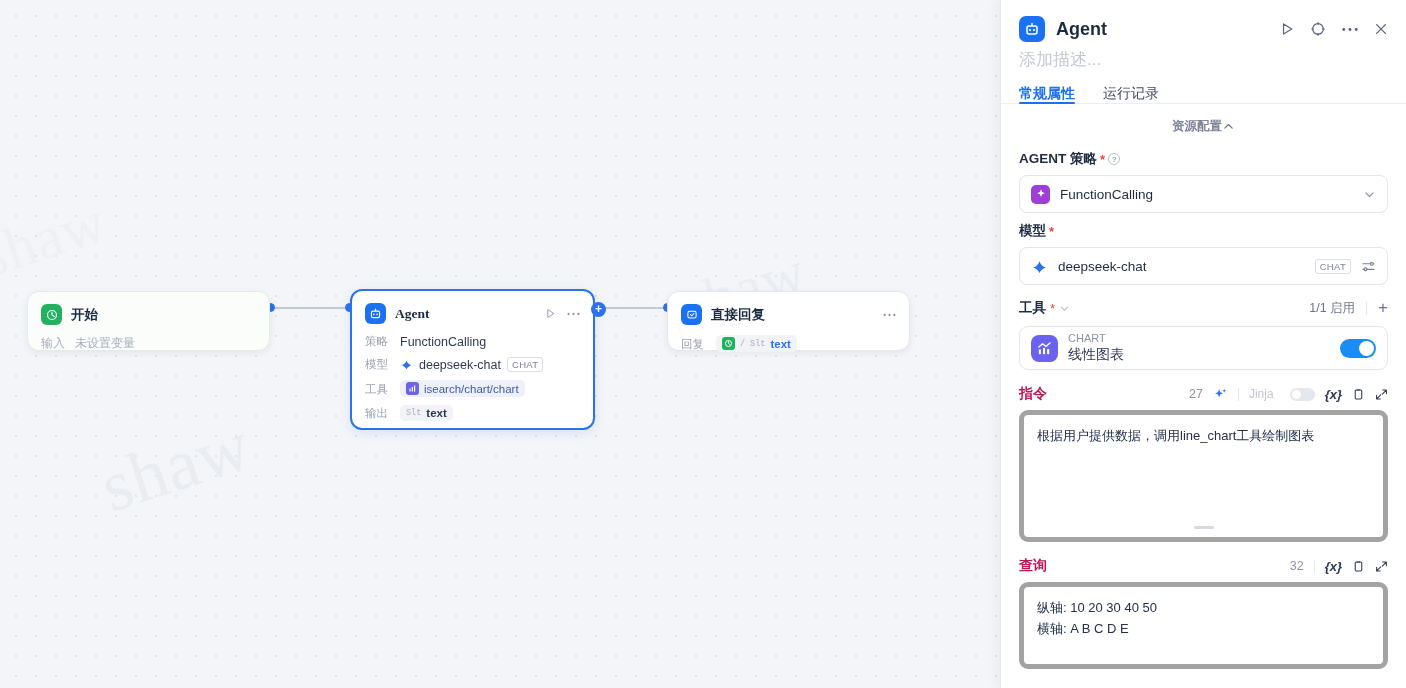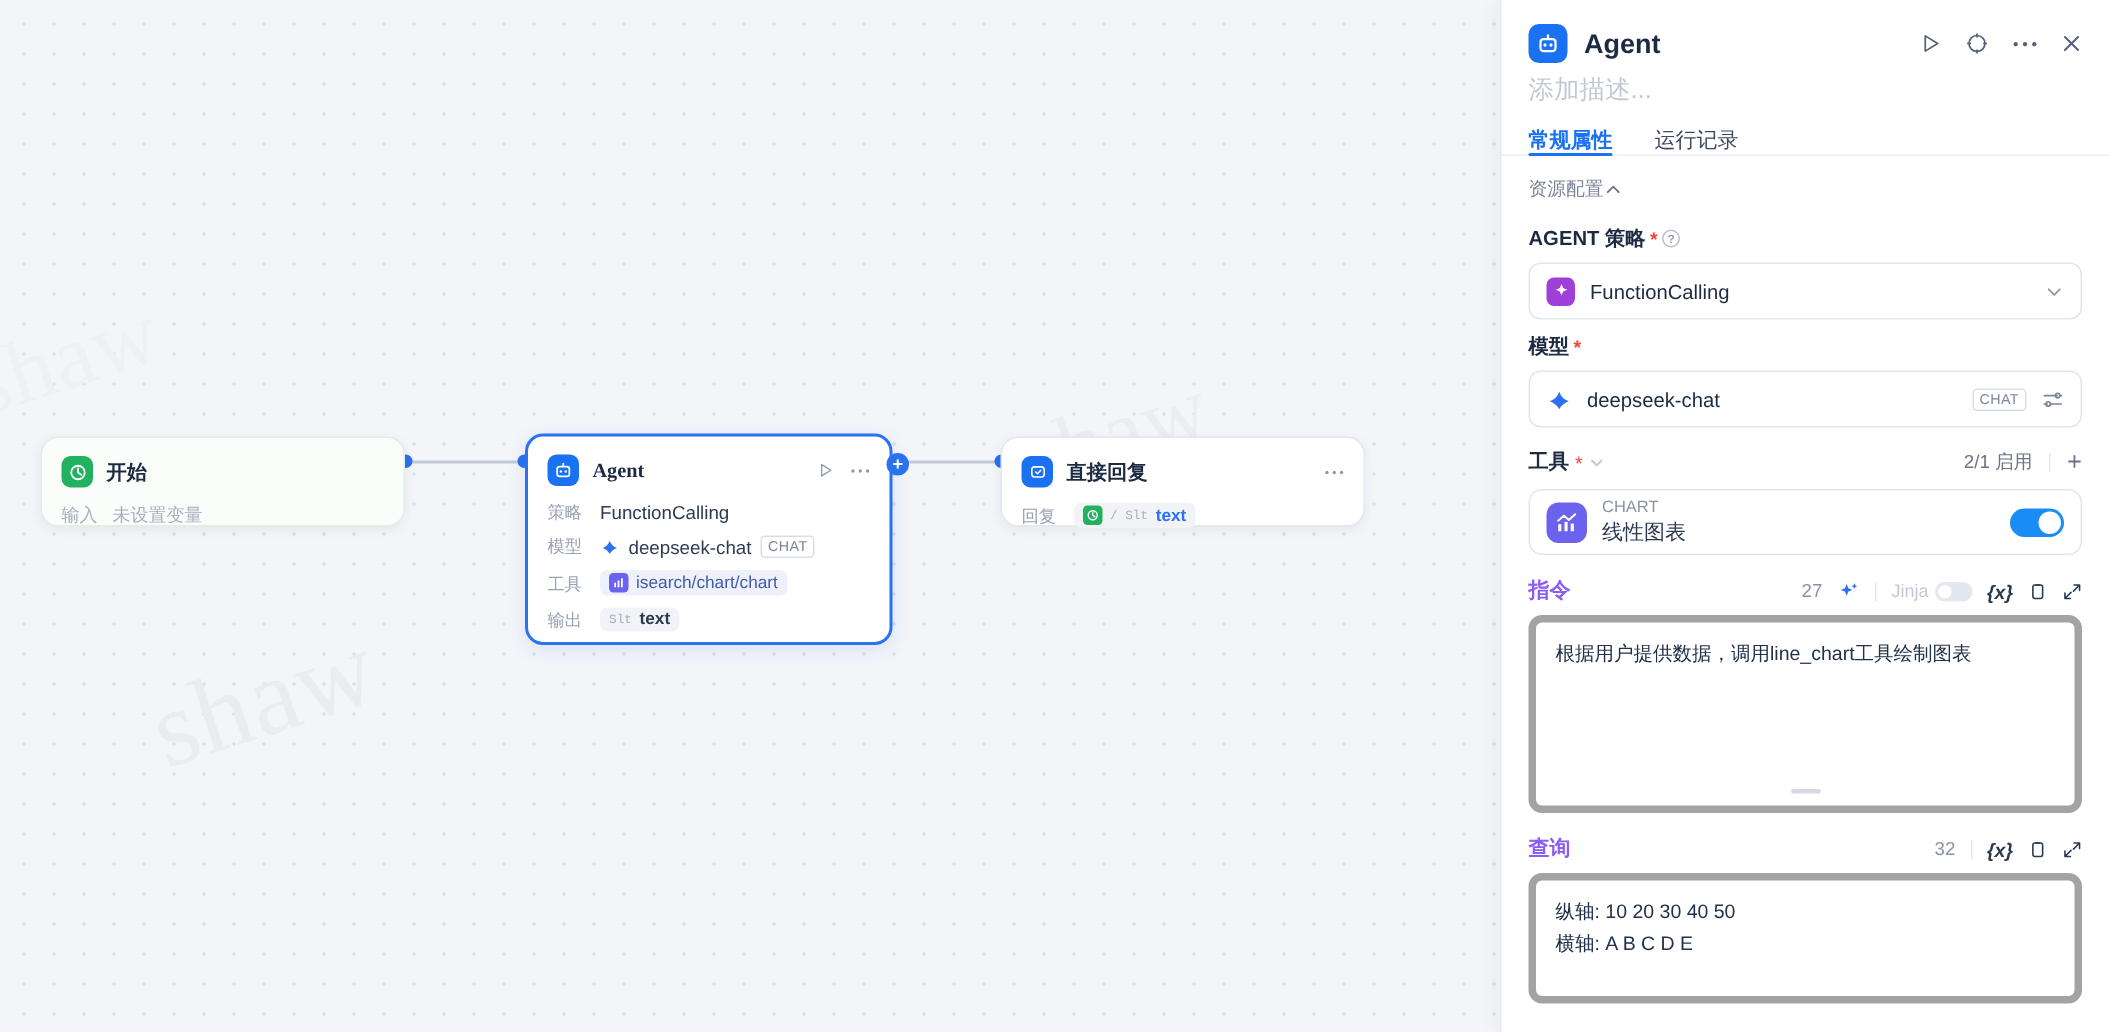--- a/index.html
+++ b/index.html
@@ -98,22 +98,22 @@
   .p-desc { padding: 2px 18px 0 18px; font-size: 17px; color: #c3c9d4; }
 
   .tabs { display: flex; gap: 28px; padding: 14px 18px 0 18px;
           border-bottom: 1px solid #ebeef3; }
   .tab { font-size: 14px; color: #3d4a61; padding-bottom: 0; position: relative; }
   .tab.active { color: #1a72f2; font-weight: 700; }
   .tab.active::after { content:""; position: absolute; left: 0; right: 0; bottom: -1px;
                        height: 2.5px; background: #1a72f2; border-radius: 2px; }
 
   .body { padding: 0 18px; }
-  .sec-head { display: flex; align-items: center; justify-content: flex-start;
-              padding: 14px 0 6px 0; }
+  .sec-head { display: flex; align-items: center; justify-content: center;
+              padding: 14px 0 6px 0; font-weight: bold; }
   .sec-title { font-size: 12.5px; color: #7b8496; }
   .lbl { font-size: 13.5px; font-weight: 700; color: #1d2b42;
          display: flex; align-items: center; gap: 3px; margin: 9px 0 7px 0; }
   .req { color: #f04438; font-size: 13px; }
   .qmark { width: 12px; height: 12px; border: 1px solid #b9c0cd; border-radius: 50%;
            font-size: 8px; color: #9aa2b1; display: inline-flex; align-items: center;
            justify-content: center; }
   .field {
     height: 38px; border: 1px solid #e1e5ec; border-radius: 8px; background: #fff;
     display: flex; align-items: center; gap: 10px; padding: 0 11px;
@@ -136,24 +136,24 @@
   .tool-ico { width: 27px; height: 27px; border-radius: 8px; background: #6c62f0;
               display: flex; align-items: center; justify-content: center; }
   .tool-name { font-size: 11px; color: #8b93a5; line-height: 1.25; }
   .tool-sub { font-size: 14px; color: #2d3a52; line-height: 1.25; }
   .toggle { margin-left: auto; width: 36px; height: 19px; border-radius: 10px;
             background: #1a8cf5; position: relative; }
   .toggle::after { content: ""; position: absolute; right: 2px; top: 2px;
                    width: 15px; height: 15px; border-radius: 50%; background: #fff; }
 
   .ta-head { display: flex; align-items: center; justify-content: space-between; margin-top: 15px; }
-  .ta-title { font-size: 14px; font-weight: 700; color: #8b5cf6; }
+  .ta-title { font-size: 14px; font-weight: 700; color: #be185d; }
   .ta-tools { display: flex; align-items: center; gap: 10px; color: #5b6478; font-size: 12.5px; }
   .count { color: #8b93a5; font-size: 12.5px; }
-  .jinja { display: flex; align-items: center; gap: 4px; color: #c3c9d4; font-size: 12px; justify-content: space-between; }
+  .jinja { display: flex; align-items: center; gap: 16px; color: #c3c9d4; font-size: 12px; justify-content: space-between; }
   .jtoggle { width: 25px; height: 13px; border-radius: 7px; background: #e3e7ee; position: relative; }
   .jtoggle::after { content:""; position:absolute; left:2px; top:2px; width:9px; height:9px;
                     border-radius:50%; background:#fff; }
   .fx { font-style: italic; font-weight: 700; color: #2b3a52; font-size: 13px; }
   .ta-box { margin-top: 7px; border: 5px solid #a3a3a3; border-radius: 9px;
             padding: 11px 13px; font-size: 13px; color: #22304a; line-height: 1.6;
             position: relative; }
   #instr-box { height: 132px; }
   #query-box { height: 87px; }
   .grip { position: absolute; left: 50%; transform: translateX(-50%); bottom: 8px;
@@ -393,21 +393,21 @@
         <span class="left">
           <span class="lbl" style="margin:0">工具</span>
           <span class="req">*</span>
           <span>
             <svg width="11" height="11" viewBox="0 0 16 16">
                 <path d="M3.5 6L8 10.5 12.5 6" stroke="#c3c9d4" stroke-width="2" fill="none" stroke-linecap="round" stroke-linejoin="round"></path>
               </svg>
           </span>
         </span>
         <span class="right">
-          <span>2/1 启用</span>
+          <span>1/1 启用</span>
           <span class="divider-v"></span>
           <span style="font-size:17px;color:#4c5costume">+</span>
         </span>
       </div>
 
       <div class="tool-card">
         <span class="tool-ico">
           <svg width="17" height="17" viewBox="0 0 18 18">
               <path d="M3 7.5L7 4l3.5 3L15 3" stroke="#fff" stroke-width="1.4" fill="none" stroke-linecap="round" stroke-linejoin="round"></path>
               <rect x="3" y="10" width="2.2" height="5" fill="#fff"></rect>

